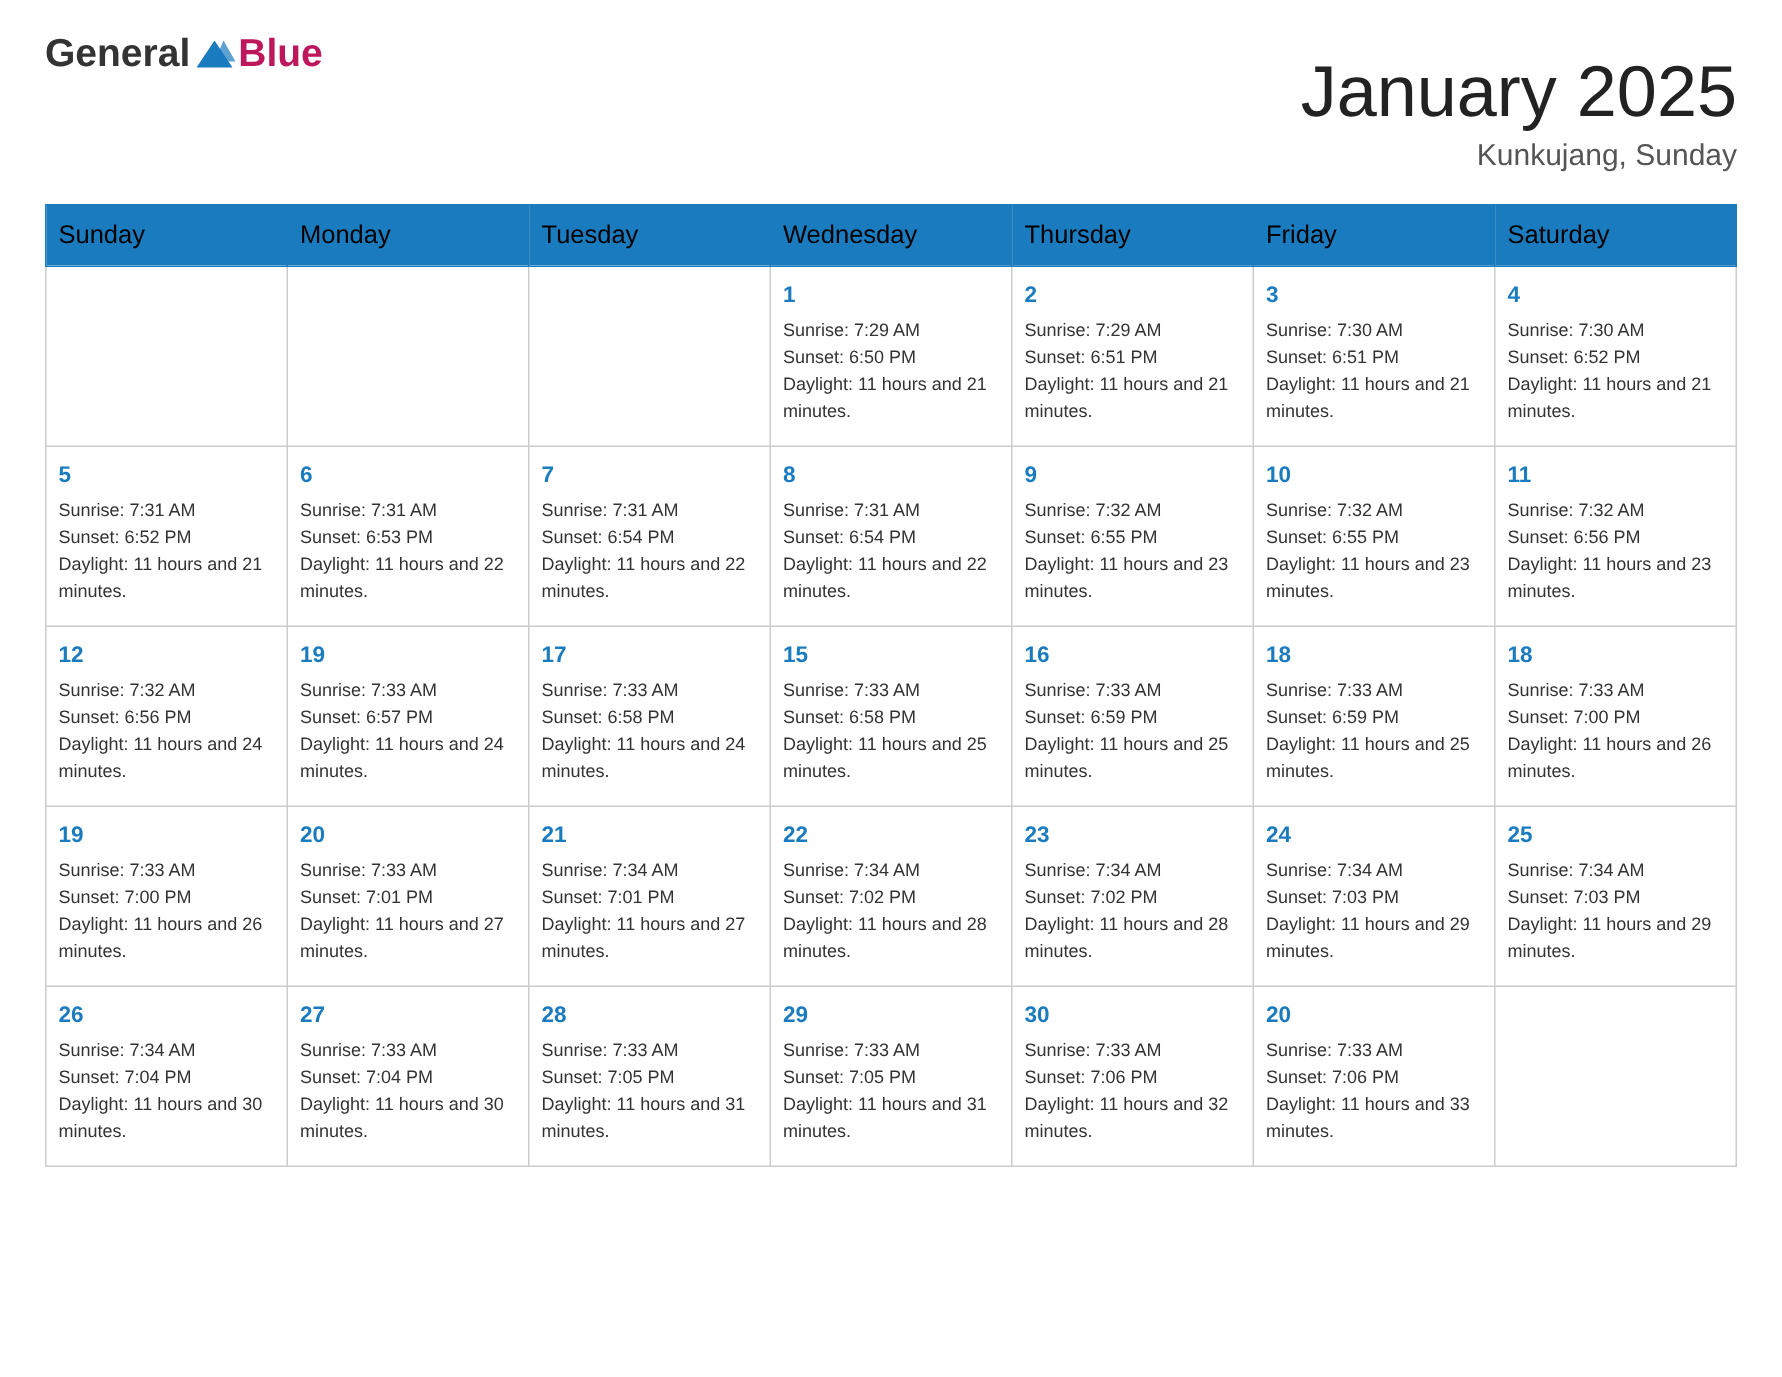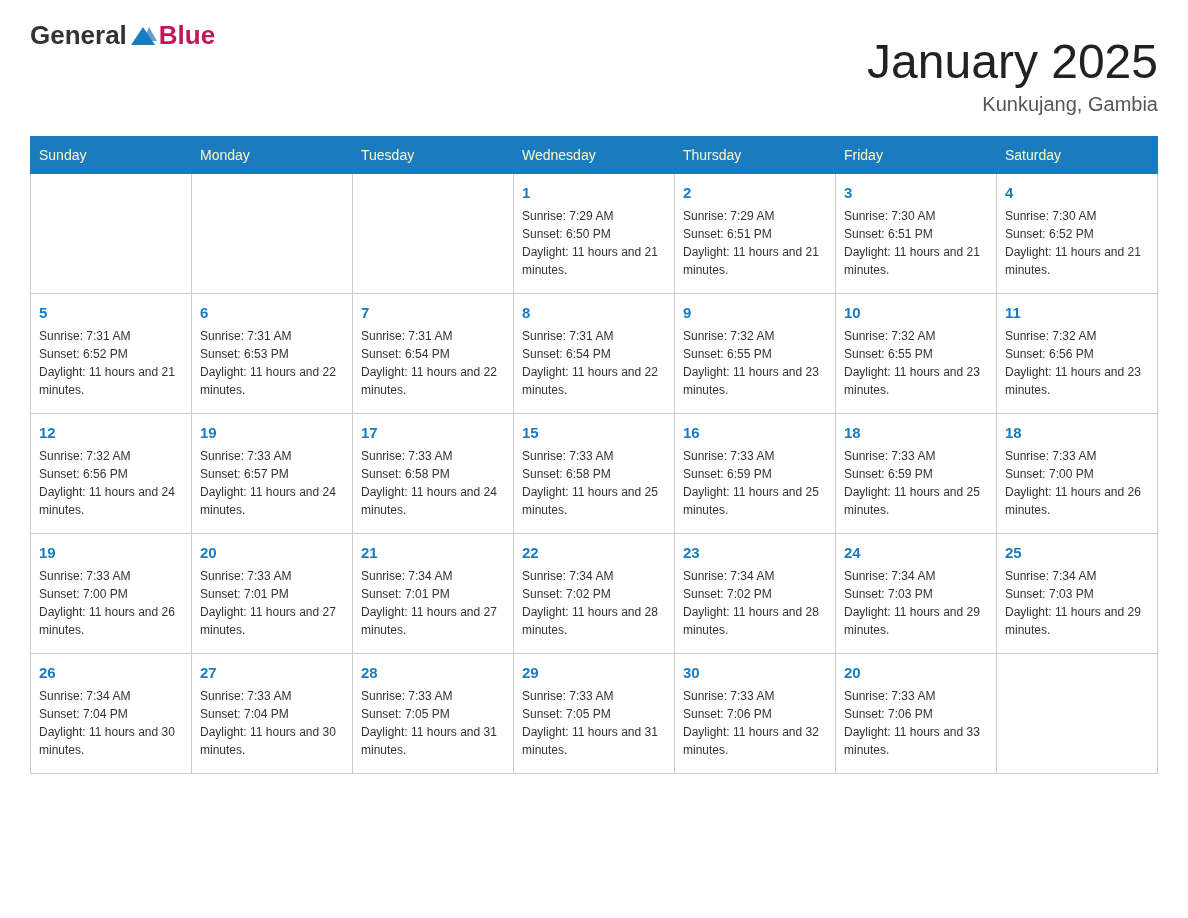--- a/index.html
+++ b/index.html
@@ -52,23 +52,23 @@
       color: #555;
       margin-top: 4px;
     }
     table {
       width: 100%;
       border-collapse: collapse;
       table-layout: fixed;
     }
     thead tr th {
       background-color: #1a7bbf;
-      color: #fef9c3;
+      color: #000000;
       padding: 10px 8px;
-      font-size: 14px;
+      font-size: 17px;
       font-weight: normal;
       text-align: left;
       border: 1px solid #1a7bbf;
     }
     tbody tr td {
       vertical-align: top;
       padding: 8px 8px 10px 8px;
       border: 1px solid #ccc;
       font-size: 12px;
       color: #333;
@@ -98,21 +98,21 @@
   <div class="logo">
     <span class="logo-text-general">General</span>
     <svg class="logo-icon" viewBox="0 0 28 28">
       <polygon points="14,4 26,22 2,22" fill="#1a7bbf"></polygon>
       <polygon points="20,4 28,18 14,18" fill="#1a7bbf" opacity="0.7"></polygon>
     </svg>
     <span class="logo-text-blue">Blue</span>
   </div>
   <div class="title-block">
     <div class="month-year">January 2025</div>
-    <div class="location">Kunkujang, Gambia</div>
+    <div class="location">Kunkujang, Sunday</div>
   </div>
 </div>
 
 <table>
   <thead>
     <tr>
     <th>Sunday</th>
         <th>Monday</th>
         <th>Tuesday</th>
         <th>Wednesday</th>

